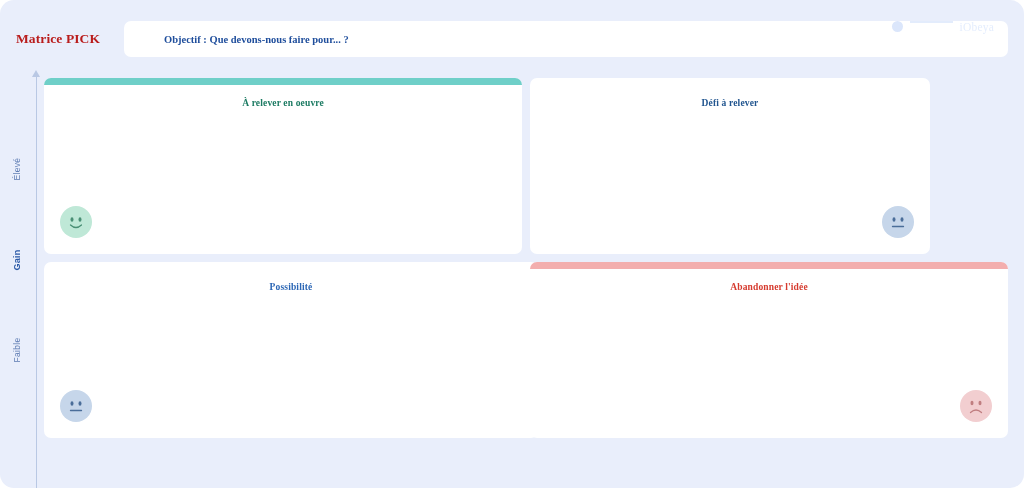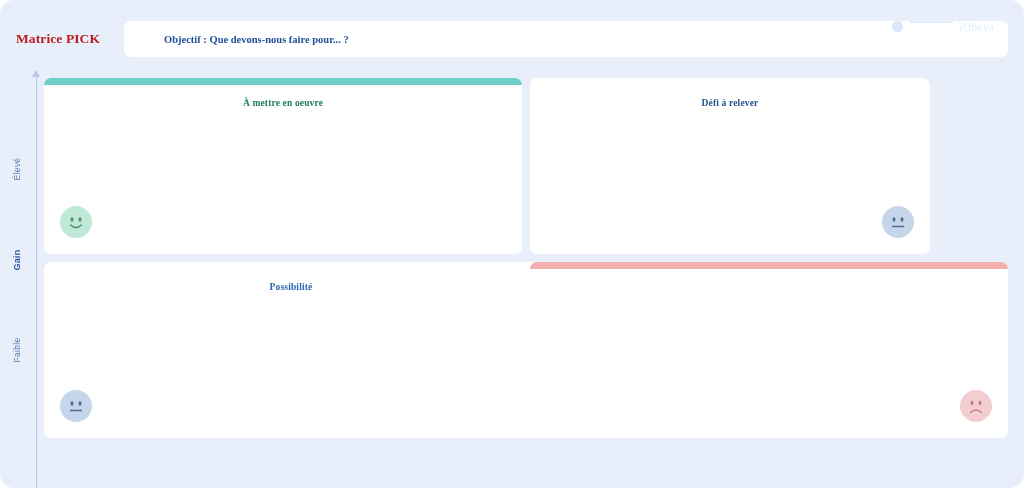--- a/index.html
+++ b/index.html
@@ -215,21 +215,21 @@
   <div id="matrix-area">
 
     <div id="y-axis-arrow"></div>
     <div id="y-axis-line"></div>
     <div class="y-label" id="y-label-high">Élevé</div>
     <div class="y-label" id="y-label-mid">Gain</div>
     <div class="y-label" id="y-label-low">Faible</div>
 
     <div class="quadrant" id="q-top-left">
       <div class="quad-bar teal"></div>
-      <div class="quad-title green">À mettre en oeuvre</div>
+      <div class="quad-title green">À relever en oeuvre</div>
       <div class="face green left">
         <svg viewBox="0 0 32 32" aria-hidden="true">
           <ellipse cx="12" cy="13.5" rx="1.5" ry="2.2" fill="#4a8f75"></ellipse>
           <ellipse cx="20" cy="13.5" rx="1.5" ry="2.2" fill="#4a8f75"></ellipse>
           <path d="M10.5 19 Q16 24 21.5 19" stroke="#4a8f75" stroke-width="1.3" fill="none" stroke-linecap="round"></path>
         </svg>
       </div>
     </div>
 
     <div class="quadrant" id="q-top-right">
@@ -251,20 +251,21 @@
         <svg viewBox="0 0 32 32" aria-hidden="true">
           <ellipse cx="12" cy="13.5" rx="1.5" ry="2.2" fill="#4a6d99"></ellipse>
           <ellipse cx="20" cy="13.5" rx="1.5" ry="2.2" fill="#4a6d99"></ellipse>
           <line x1="10.5" y1="20.5" x2="21.5" y2="20.5" stroke="#4a6d99" stroke-width="1.3" stroke-linecap="round"></line>
         </svg>
       </div>
     </div>
 
     <div class="quadrant" id="q-bottom-right">
       <div class="quad-bar salmon"></div>
+      <div class="quad-title red">Abandonner l'idée</div>
       <div class="face pink right">
         <svg viewBox="0 0 32 32" aria-hidden="true">
           <ellipse cx="12" cy="13" rx="1.5" ry="2.2" fill="#c07e80"></ellipse>
           <ellipse cx="20" cy="13" rx="1.5" ry="2.2" fill="#c07e80"></ellipse>
           <path d="M10.5 22.5 Q16 17.5 21.5 22.5" stroke="#c07e80" stroke-width="1.3" fill="none" stroke-linecap="round"></path>
         </svg>
       </div>
     </div>
 
   </div>

